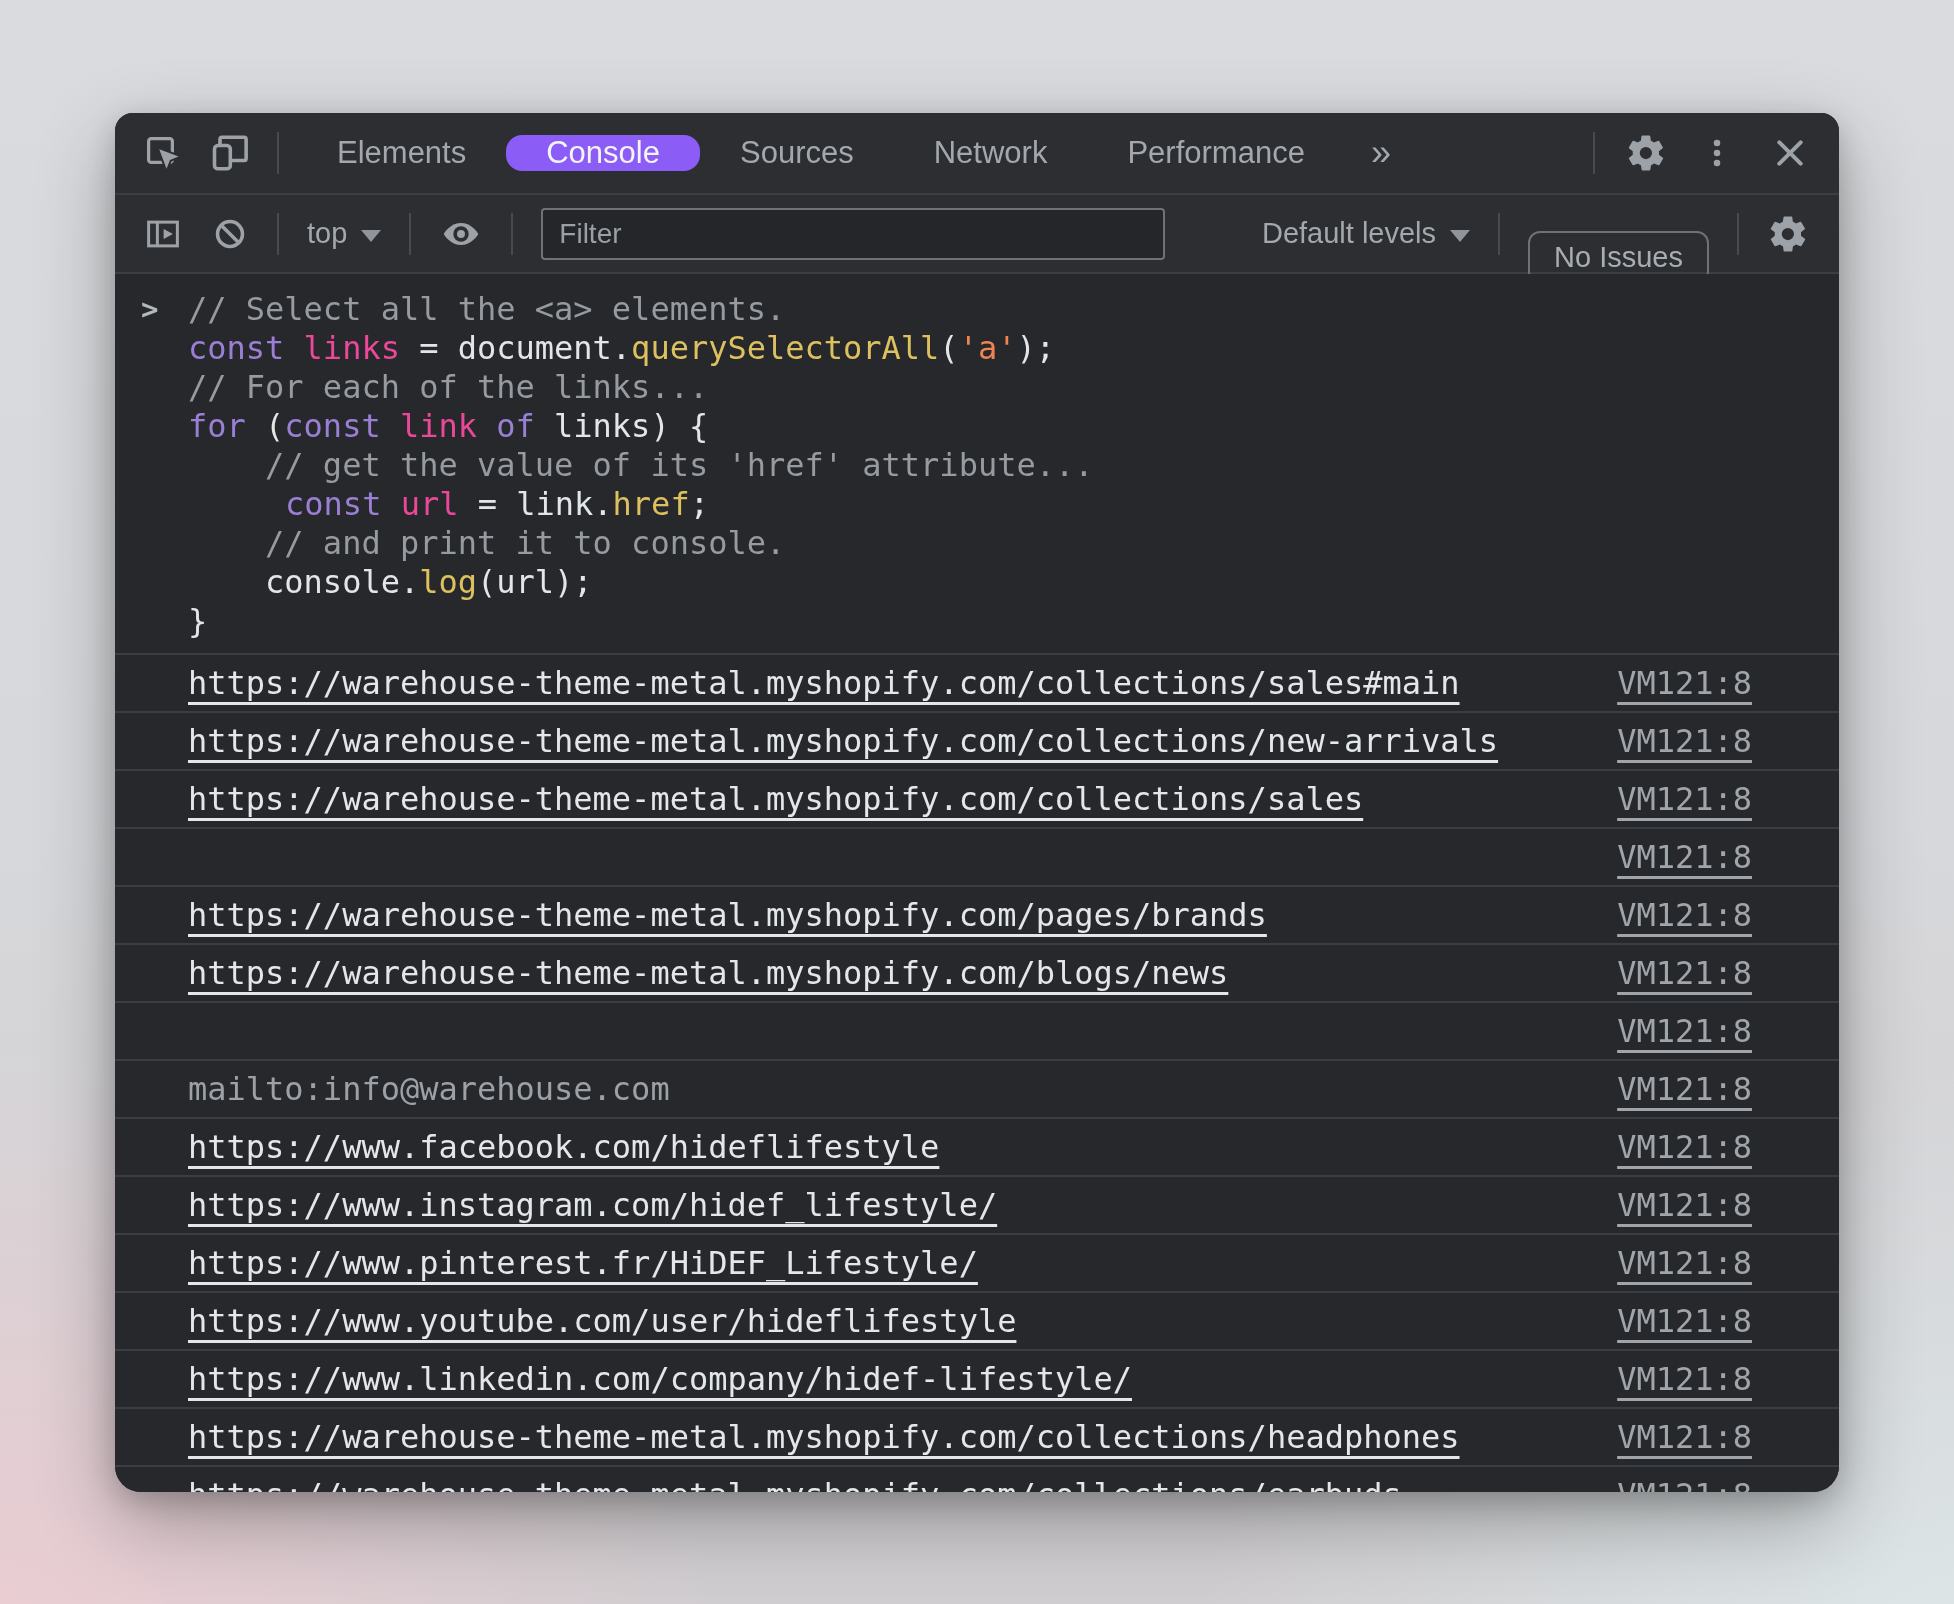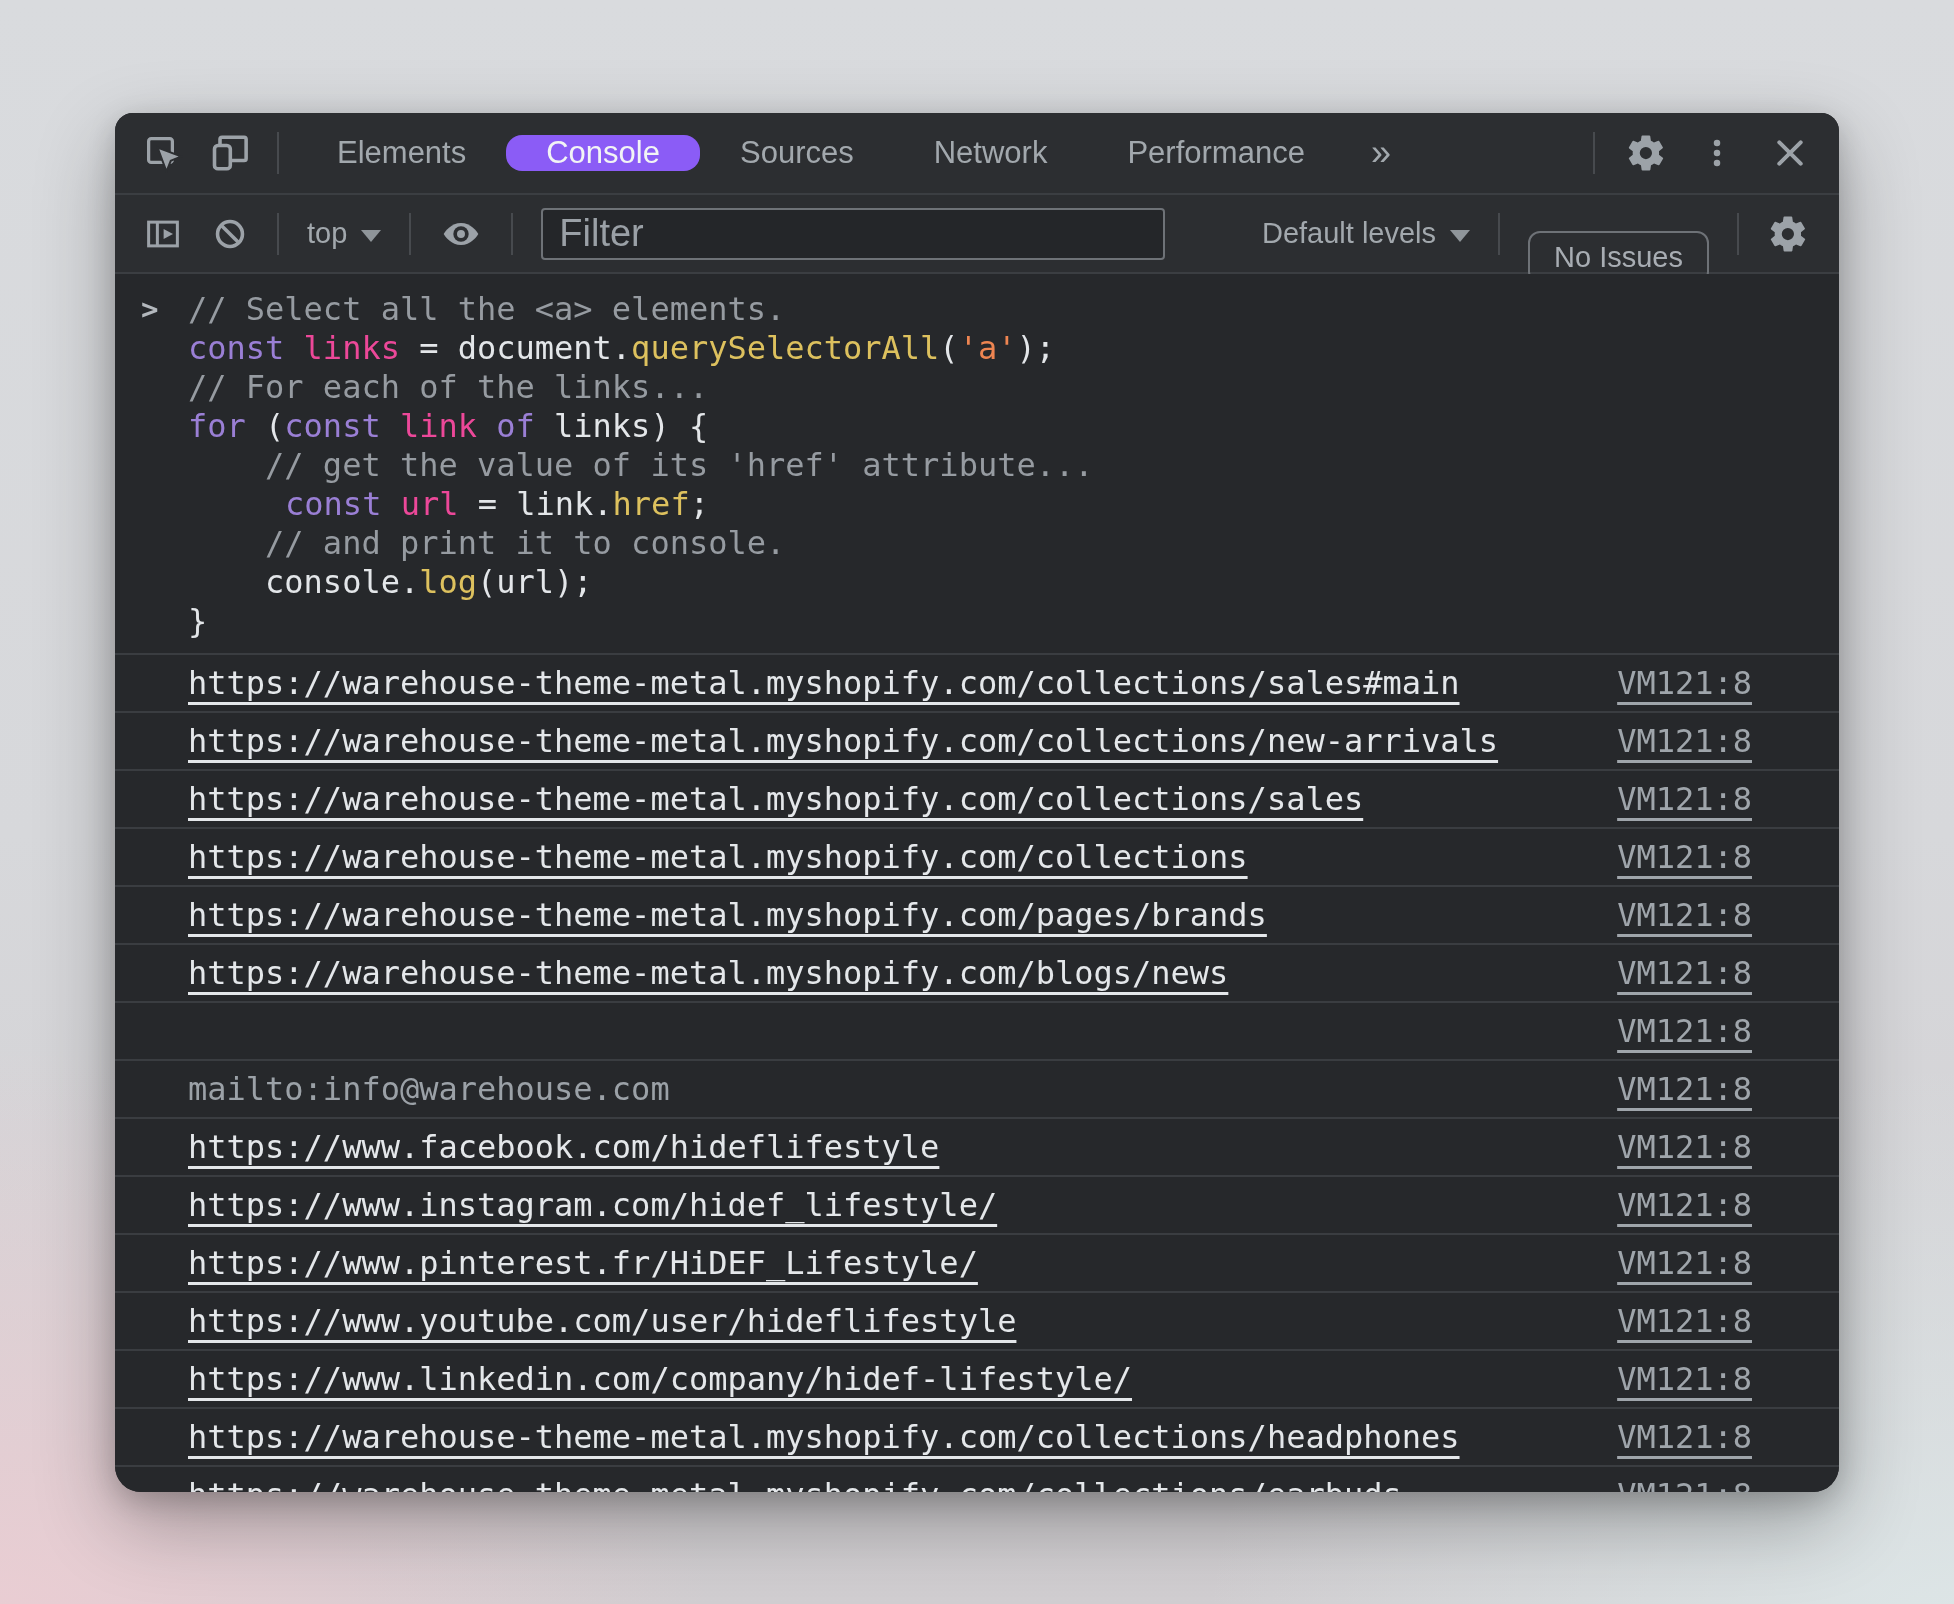--- a/index.html
+++ b/index.html
@@ -37,21 +37,21 @@
   .toolbar{
     height:77px;flex:0 0 77px;background:#2c2e31;display:flex;align-items:center;
     border-top:2px solid #3b3e42;border-bottom:2px solid #3b3e42;padding:0 30px 0 28px;
   }
   .toolbar .gap{width:28px;flex:0 0 28px;}
   .dd{display:flex;align-items:center;font-size:29px;color:#a2a8ad;white-space:nowrap;}
   .caret{width:0;height:0;border-left:10px solid transparent;border-right:10px solid transparent;
     border-top:12px solid #8f959a;margin-left:14px;margin-top:4px;}
   .filter{
     width:588px;height:48px;background:#242629;border:2px solid #6e7277;border-radius:4px;
-    color:#e4e7ea;font-size:38px;padding:0 16px;outline:none;
+    color:#e4e7ea;font-size:28px;padding:0 16px;outline:none;
     font-family:"Liberation Sans",sans-serif;flex:0 0 auto;margin-left:28px;
   }
   .filter::placeholder{color:#9aa0a6;}
   .pill{
     border:2px solid #6e7277;border-radius:12px;padding:8px 24px;font-size:29px;color:#a8adb3;
     white-space:nowrap;background:transparent;font-family:"Liberation Sans",sans-serif;margin-top:48px;
   }
   
   .console-area{flex:1;background:#26282b;overflow:hidden;
     font-family:"DejaVu Sans Mono","Liberation Mono",monospace;font-size:32px;color:#e3e6e9;}
@@ -232,21 +232,20 @@
         </div>
         <div class="entry">
           <span class="entry-url">https://warehouse-theme-metal.myshopify.com/collections/new-arrivals</span>
           <span class="entry-source">VM121:8</span>
         </div>
         <div class="entry">
           <span class="entry-url">https://warehouse-theme-metal.myshopify.com/collections/sales</span>
           <span class="entry-source">VM121:8</span>
         </div>
         <div class="entry">
-          <span class="entry-url">https://warehouse-theme-metal.myshopify.com/collections</span>
           <span class="entry-source">VM121:8</span>
         </div>
         <div class="entry">
           <span class="entry-url">https://warehouse-theme-metal.myshopify.com/pages/brands</span>
           <span class="entry-source">VM121:8</span>
         </div>
         <div class="entry">
           <span class="entry-url">https://warehouse-theme-metal.myshopify.com/blogs/news</span>
           <span class="entry-source">VM121:8</span>
         </div>

